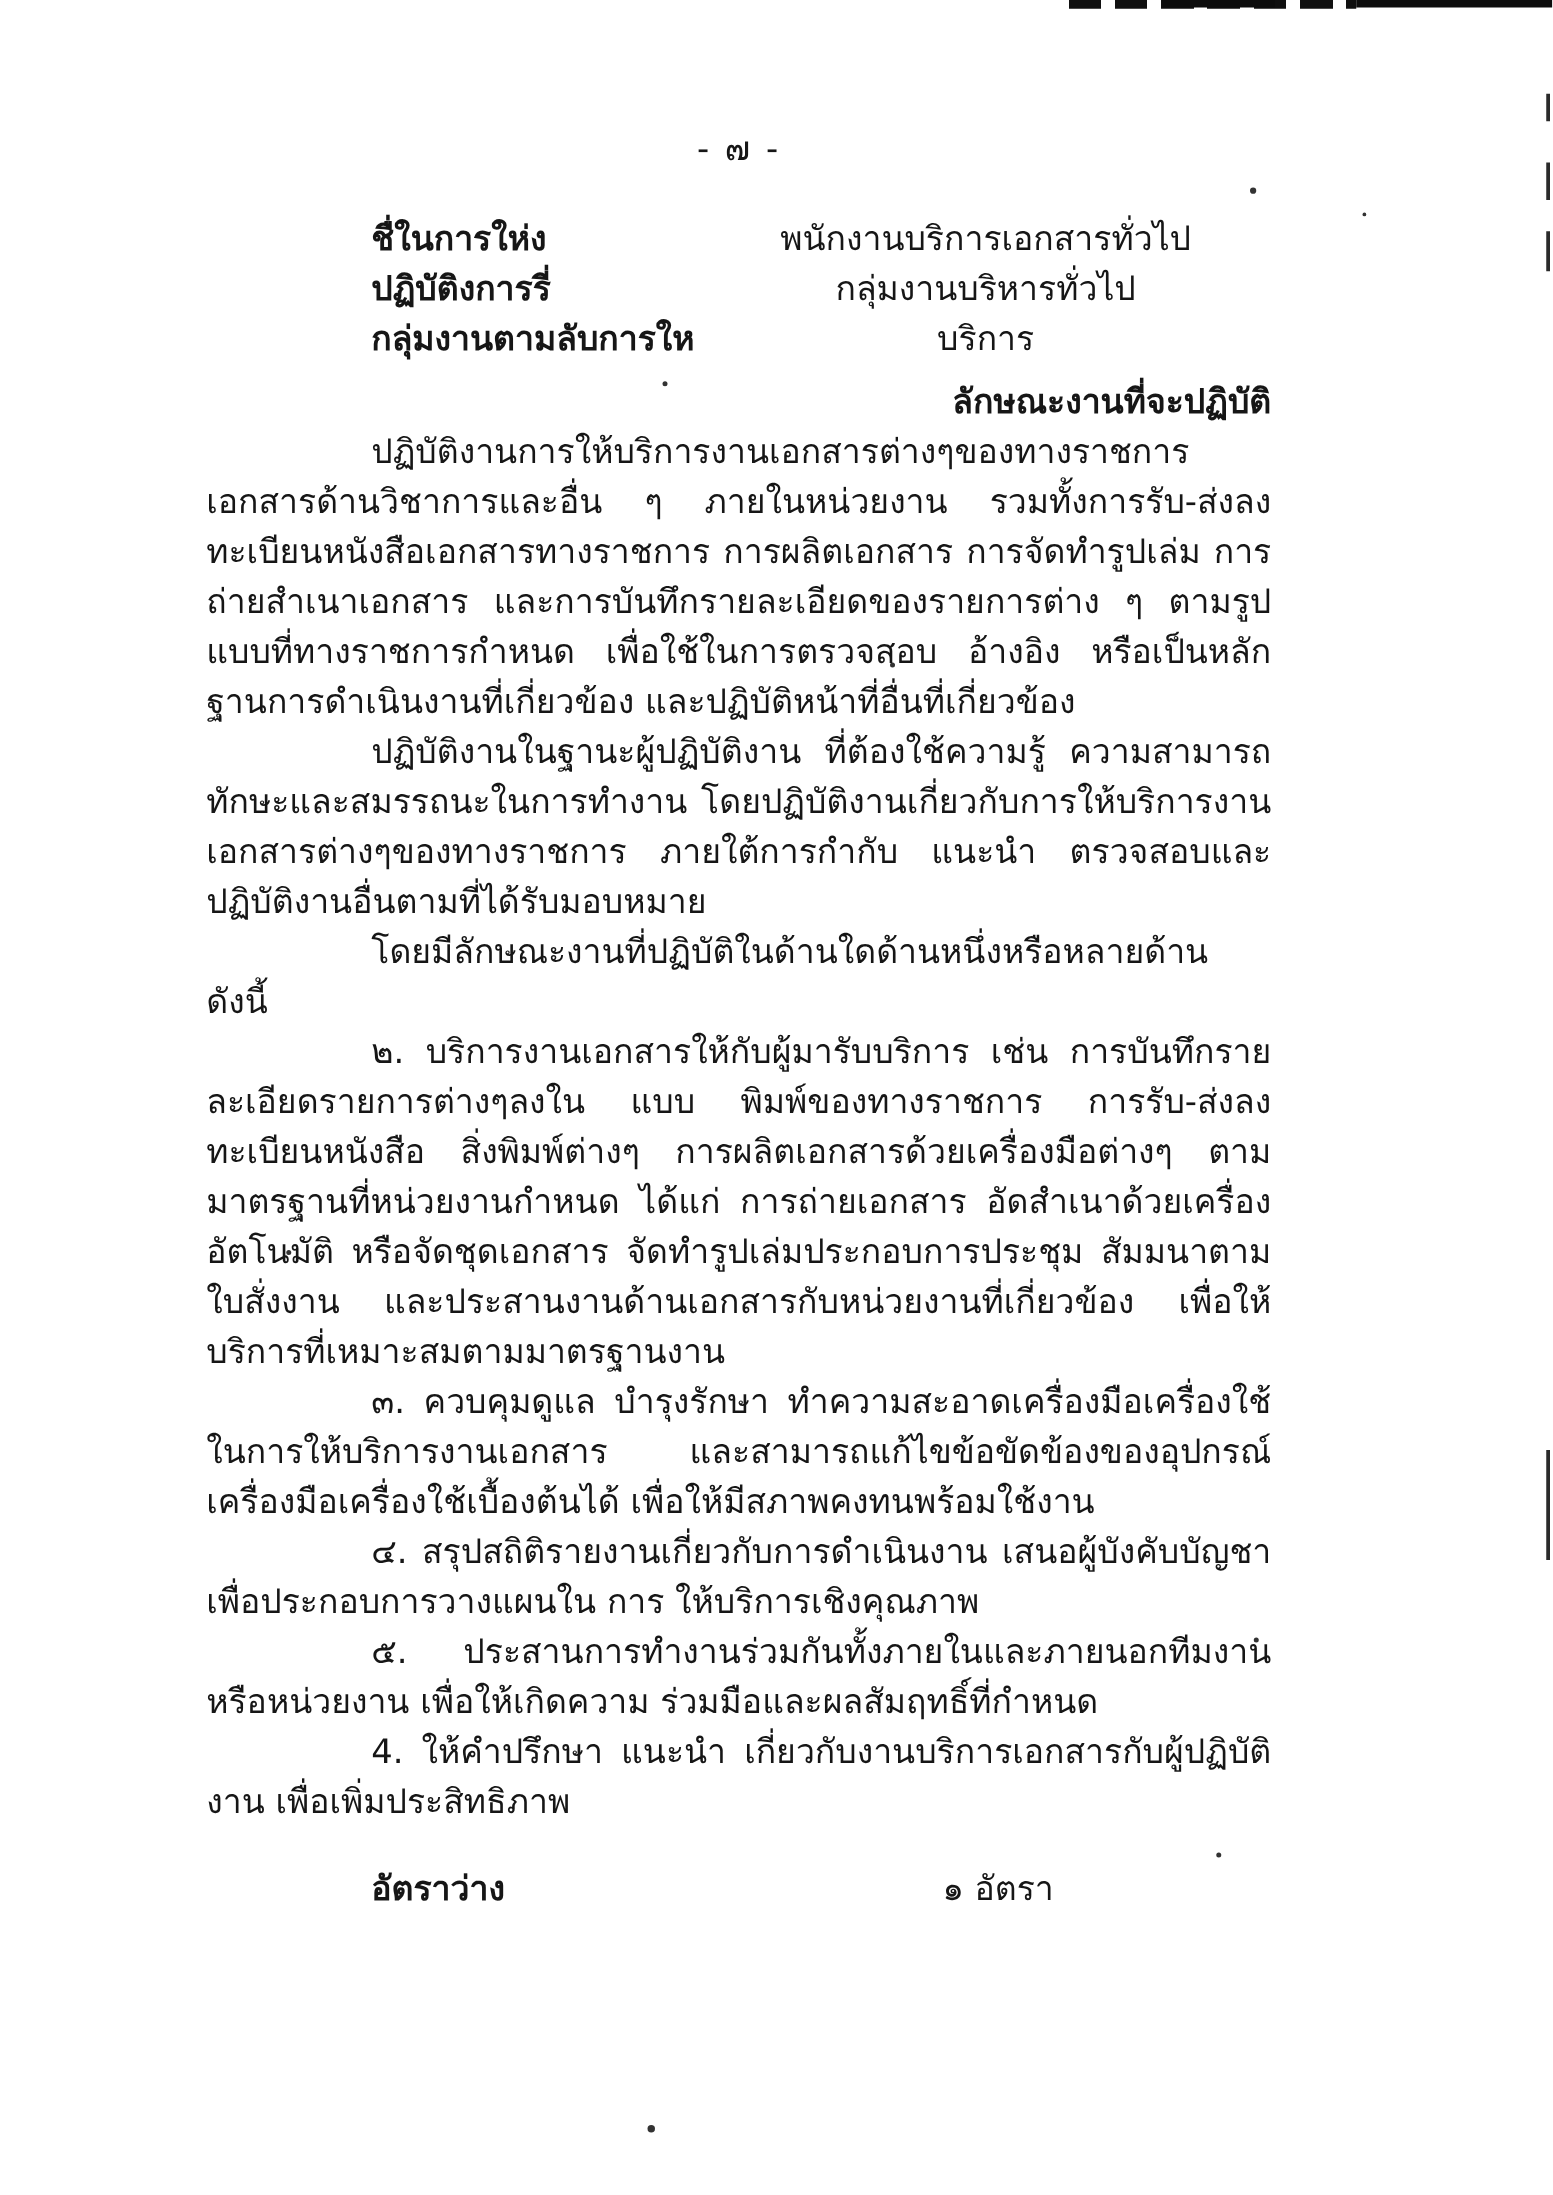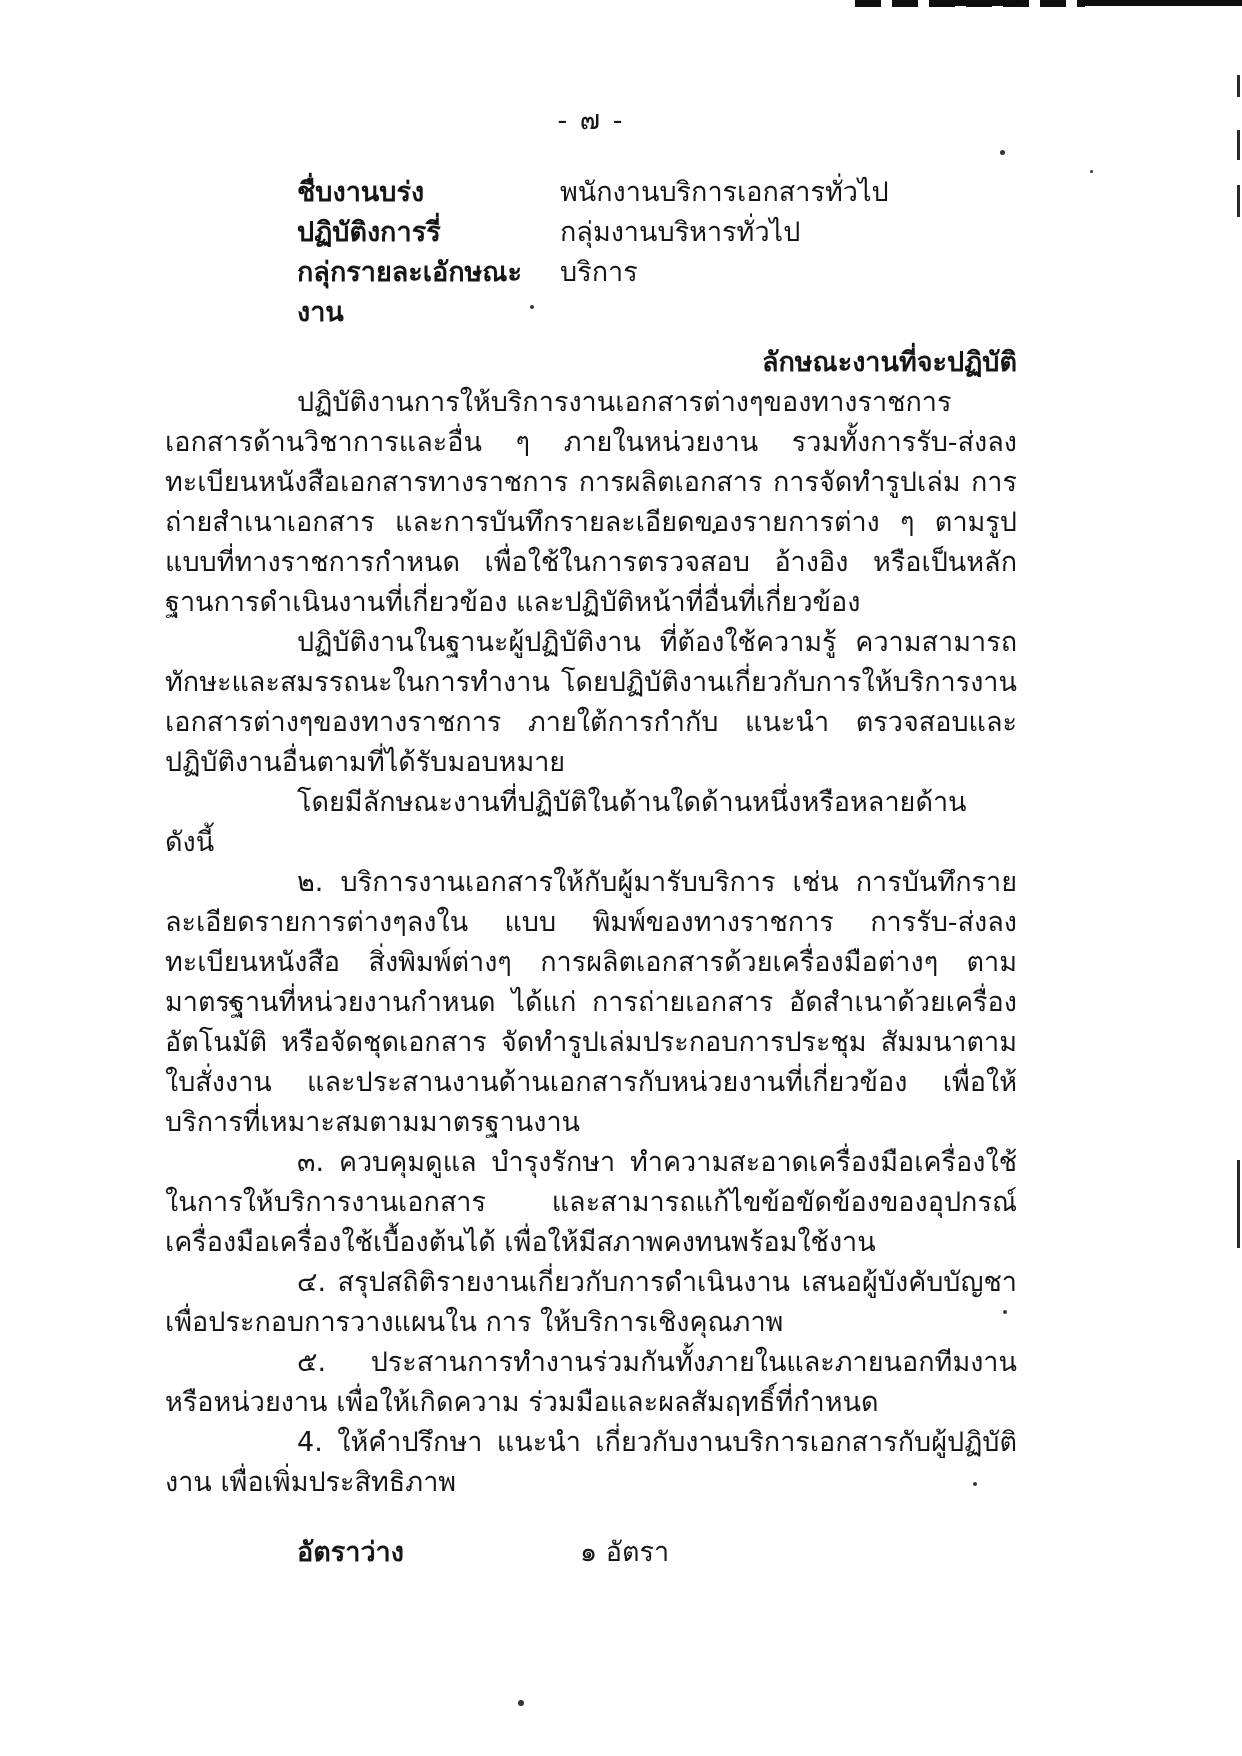--- a/index.html
+++ b/index.html
@@ -21,21 +21,21 @@
     width: 852px;
   }
   .page-number {
     text-align: center;
     margin-bottom: 32px;
     letter-spacing: 2px;
   }
   .fields { margin-left: 132px; }
   .row { display: flex; }
   .row .label { width: 263px; font-weight: bold; flex: none; }
-  .row .value { flex: 1; }
+  .row .value { flex: 1; text-align: center; }
   .heading {
     font-weight: bold;
     margin-left: 132px;
     margin-top: 10px;
     text-align: right;
   }
   .para {
     text-align: justify;
     text-indent: 132px;
     margin: 0;
@@ -89,29 +89,29 @@
   <div class="speck" style="left:973px;  top:1482px; width:4px; height:4px;"></div>
   <div class="speck" style="left:518px;  top:1700px; width:6px; height:6px;"></div>
   <div class="speck" style="left:1090px; top:170px; width:3px; height:3px;"></div>
 
   <div class="content">
 
     <div class="page-number">- ๗ -</div>
 
     <div class="fields">
       <div class="row">
-        <div class="label">ชื่บงานบร่ง</div>
+        <div class="label">ชื่ในการให่ง</div>
         <div class="value">พนักงานบริการเอกสารทั่วไป</div>
       </div>
       <div class="row">
         <div class="label">ปฏิบัติงการรี่</div>
         <div class="value">กลุ่มงานบริหารทั่วไป</div>
       </div>
       <div class="row">
-        <div class="label">กลุ่กรายละเอักษณะงาน</div>
+        <div class="label">กลุ่มงานตามลับการให</div>
         <div class="value">บริการ</div>
       </div>
     </div>
 
     <div class="heading">ลักษณะงานที่จะปฏิบัติ</div>
     <p class="para">ปฏิบัติงานการให้บริการงานเอกสารต่างๆของทางราชการ เอกสารด้านวิชาการและอื่น ๆ ภายในหน่วยงาน รวมทั้งการรับ-ส่งลงทะเบียนหนังสือเอกสารทางราชการ การผลิตเอกสาร การจัดทำรูปเล่ม การถ่ายสำเนาเอกสาร และการบันทึกรายละเอียดของรายการต่าง ๆ ตามรูปแบบที่ทางราชการกำหนด เพื่อใช้ในการตรวจสอบ อ้างอิง หรือเป็นหลักฐานการดำเนินงานที่เกี่ยวข้อง และปฏิบัติหน้าที่อื่นที่เกี่ยวข้อง</p>
 
     <p class="para">ปฏิบัติงานในฐานะผู้ปฏิบัติงาน ที่ต้องใช้ความรู้ ความสามารถ ทักษะและสมรรถนะในการทำงาน โดยปฏิบัติงานเกี่ยวกับการให้บริการงานเอกสารต่างๆของทางราชการ ภายใต้การกำกับ แนะนำ ตรวจสอบและปฏิบัติงานอื่นตามที่ได้รับมอบหมาย</p>
     <p class="lead-line">โดยมีลักษณะงานที่ปฏิบัติในด้านใดด้านหนึ่งหรือหลายด้าน ดังนี้</p>
 

